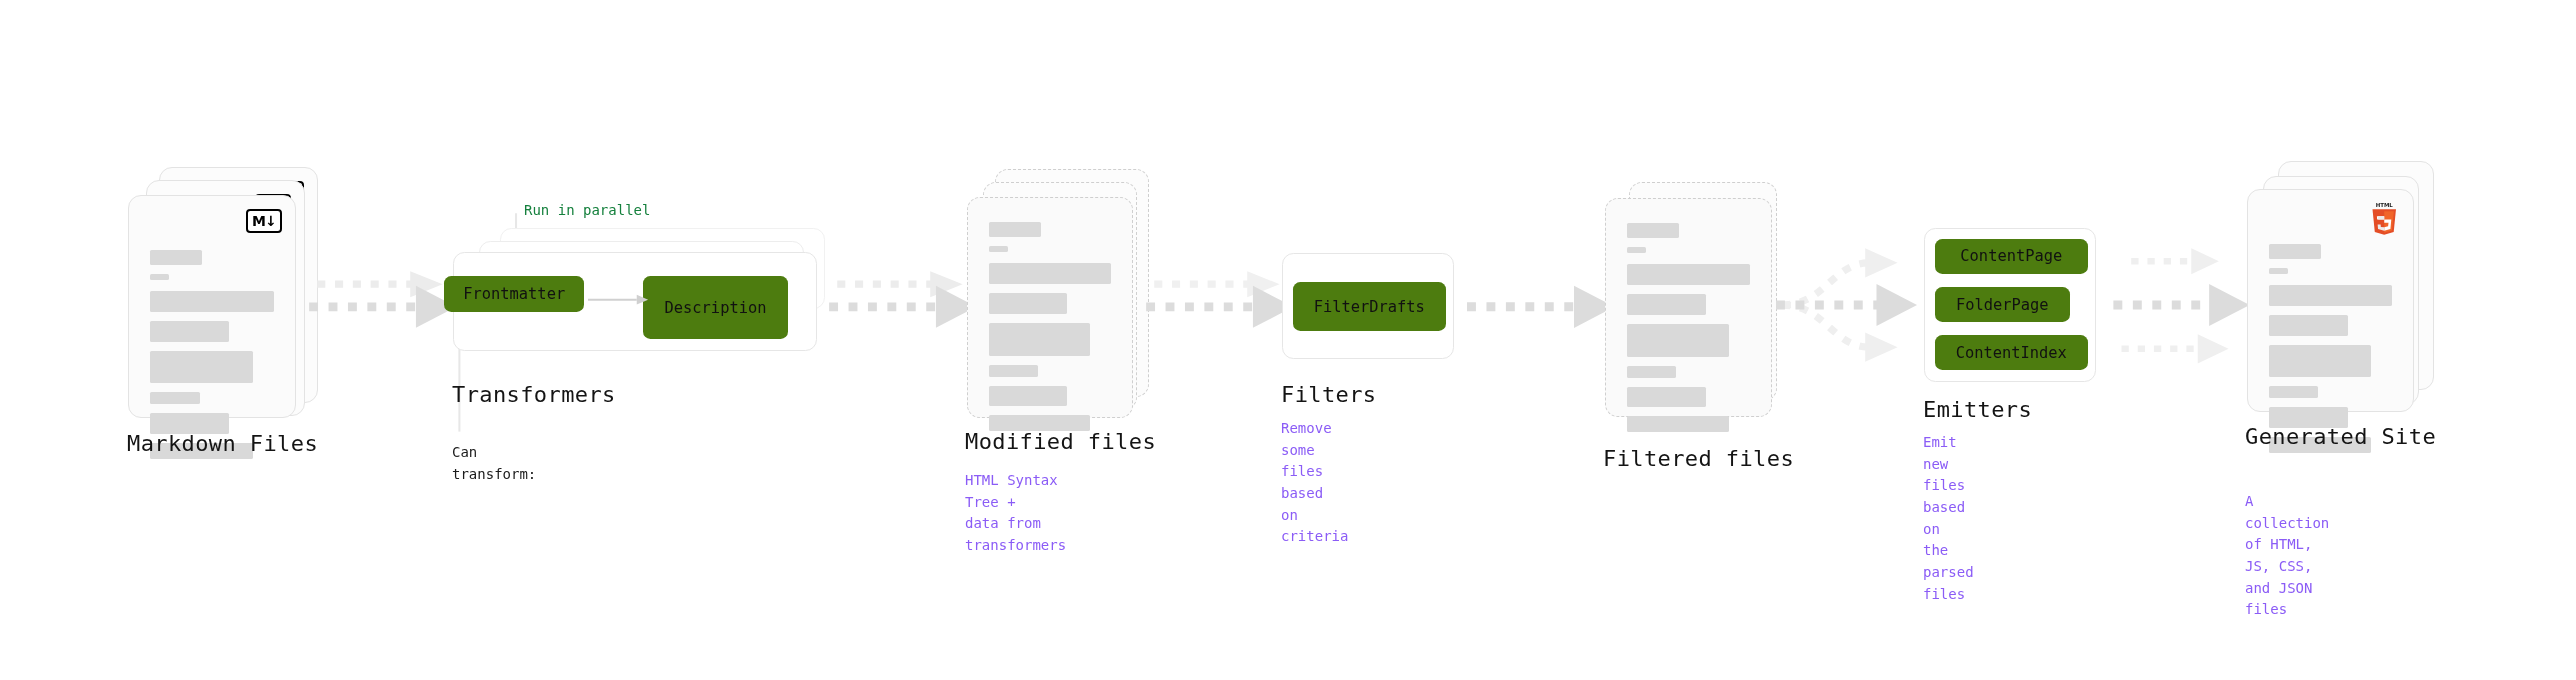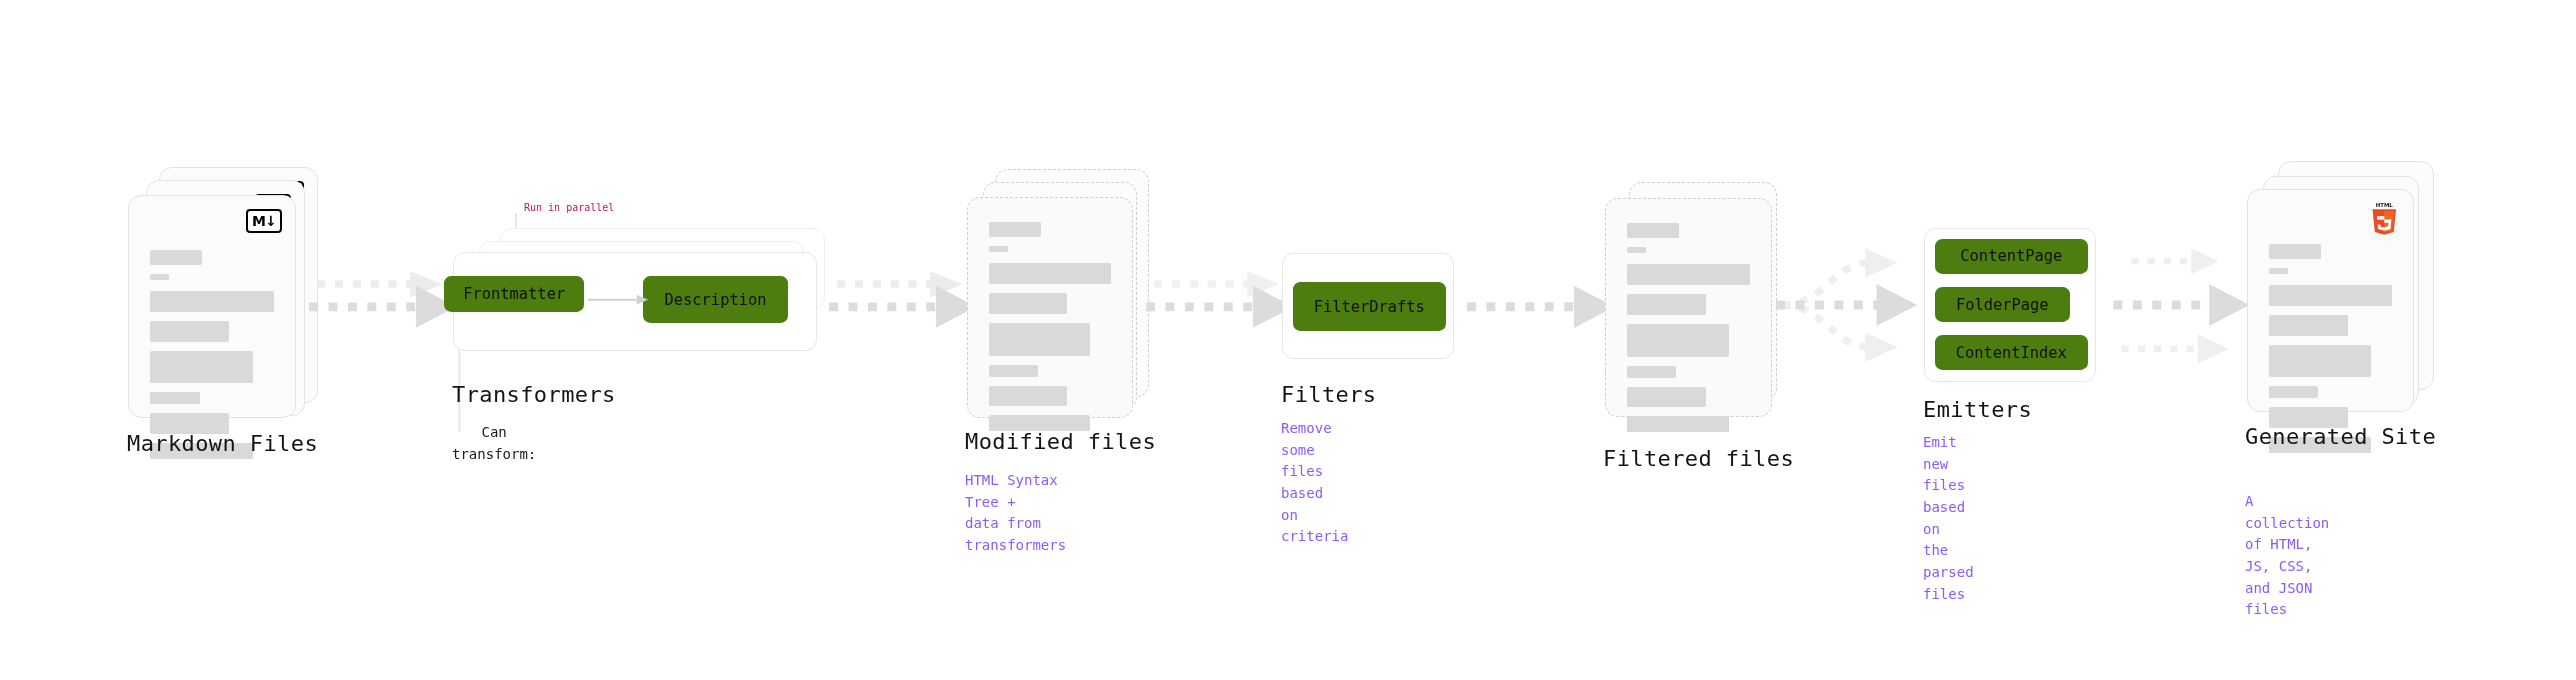--- a/index.html
+++ b/index.html
@@ -105,22 +105,22 @@
     color: #1b1b1b;
   }
   .bullets .lead { display: block; }
   .bullets ul { margin: 0; padding: 0 0 0 13px; list-style: none; }
   .bullets li { position: relative; }
   .bullets li::before {
     content: "•"; position: absolute; left: -11.4px; top: 0;
   }
   .parallel-label {
     position: absolute;
-    font-size: 10px;
-    color: #be185d;
+    font-size: 14px;
+    color: #15803d;
     white-space: nowrap;
   }
 
   svg { overflow: visible; }
 </style>
 </head>
 <body>
 
 <div class="stage">
 
@@ -191,30 +191,30 @@
       <div class="chip" style="left:-10.6px; top:18.7px; width:122px; height:44px; background:#eaeaea; color:transparent;">&nbsp;</div>
       <div class="chip" style="left:160px; top:18.7px; width:130px; height:44px; background:#eaeaea; color:transparent;">&nbsp;</div>
       <svg style="position:absolute; left:114px; top:36px;" width="50" height="11.4" viewBox="0 0 62 14">
         <line x1="0" y1="7" x2="44" y2="7" stroke="#eaeaea" stroke-width="2.5"></line>
         <polygon points="44,1 56,7 44,13" fill="#eaeaea"></polygon>
       </svg>
     </div>
 
     <div class="groupbox" style="left:453px; top:252px; width:364px; height:99px;">
       <div class="chip" style="left:-9.8px; top:23px; width:140px; height:36px;">Frontmatter</div>
-      <div class="chip" style="left:189px; top:23px; width:145px; height:47px;">Description</div>
+      <div class="chip" style="left:189px; top:23px; width:145px; height:63px;">Description</div>
       <svg style="position:absolute; left:134px; top:41px;" width="65" height="11.4" viewBox="0 0 80 14">
         <line x1="0" y1="7" x2="60" y2="7" stroke="#d0d0d0" stroke-width="2.5"></line>
         <polygon points="60,1 74,7 60,13" fill="#d0d0d0"></polygon>
       </svg>
     </div>
 
     <div class="title" style="left:452px; top:382px;">Transformers</div>
 
-    <div class="bullets" style="left:452px; top:422px;text-align:center;">
+    <div class="bullets" style="left:452px; top:442px;">
       <span class="lead">Can transform:</span>
     </div>
   </div>
 
   <svg class="node" style="left:829px; top:268px;" width="154" height="89" viewBox="0 0 190 110">
     <g stroke="#ececec" stroke-width="9" stroke-dasharray="10 12" stroke-linecap="butt" fill="none">
       <line x1="10" y1="20" x2="130" y2="20"></line>
     </g>
     <polygon points="125,4 165,20 125,36" fill="#ececec"></polygon>
     <g stroke="#dcdcdc" stroke-width="11" stroke-dasharray="11 13" stroke-linecap="butt" fill="none">

